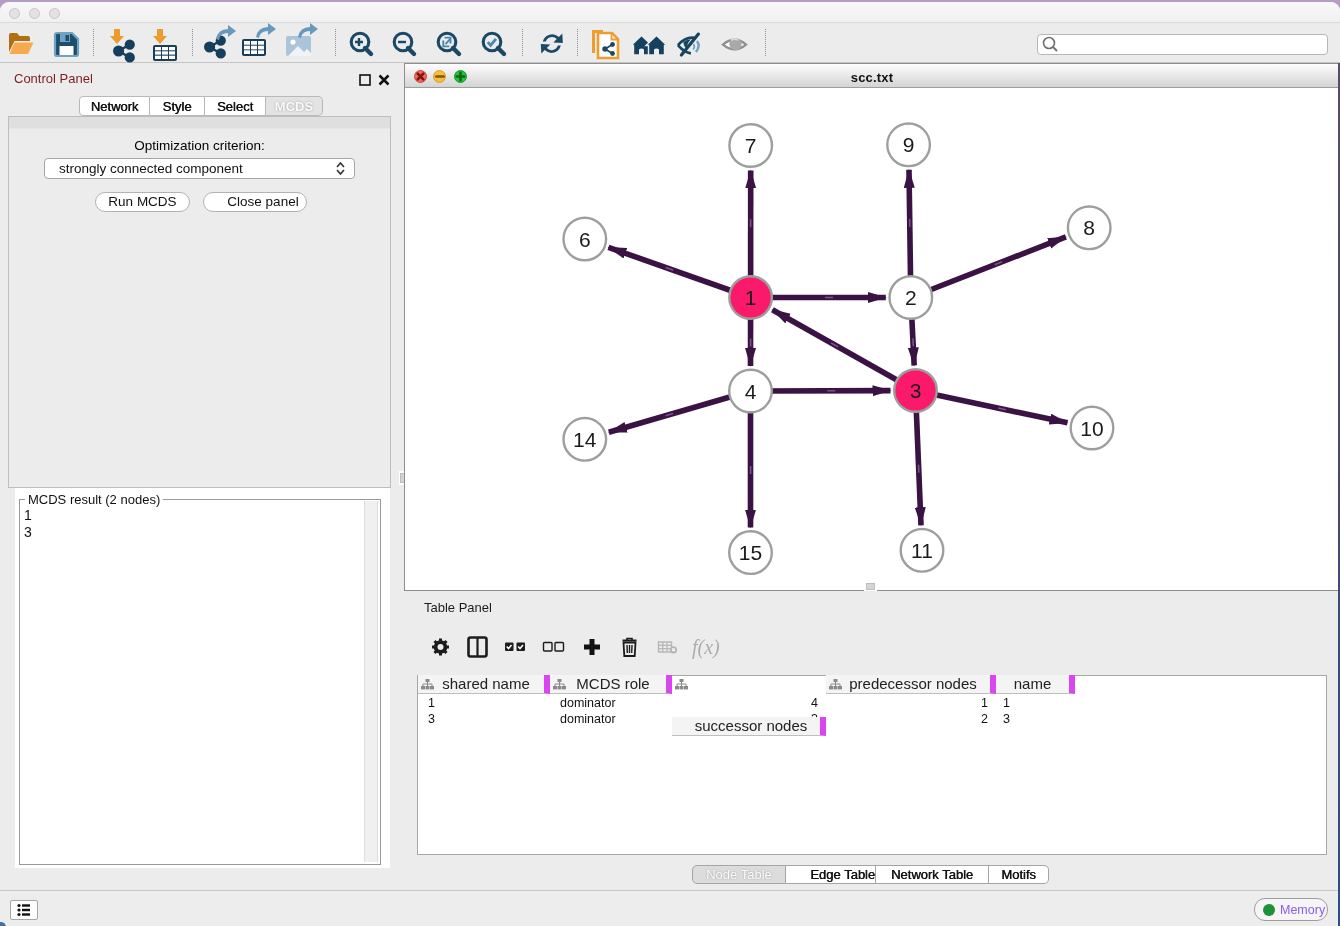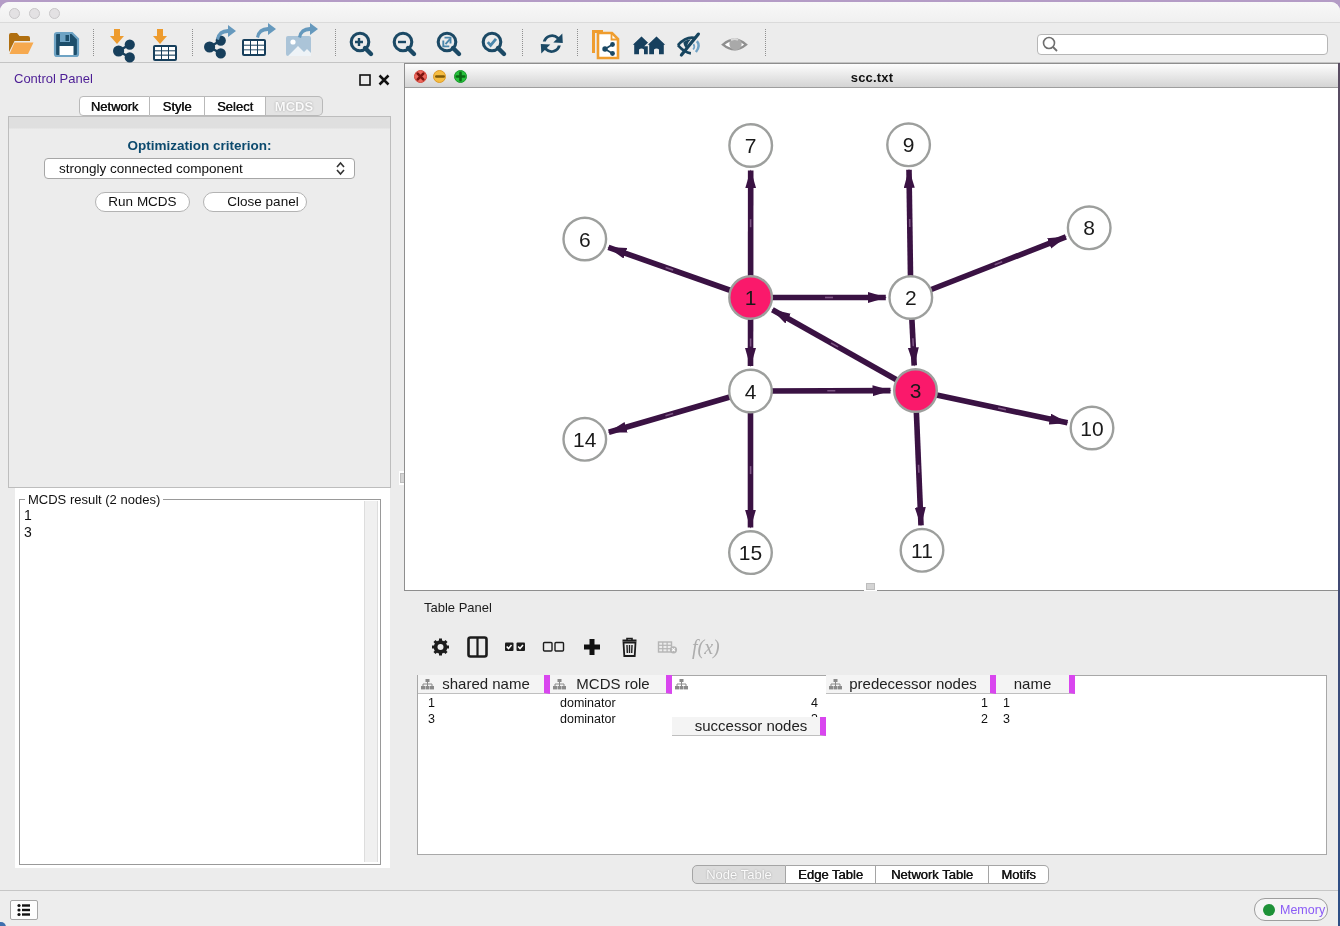--- a/index.html
+++ b/index.html
@@ -17,31 +17,31 @@
   #title-text{position:absolute;top:4px;width:100%;text-align:center;
       font-size:13px;color:#a2a2a2;}
   
   #toolbar{position:absolute;left:0;top:23px;width:1340px;height:39px;
       background:#ececec;border-bottom:1px solid #c4c4c4;}
   .tsep{position:absolute;top:6px;height:27px;width:0;
       border-left:1px dotted #8f8f8f;}
   #searchbox{position:absolute;left:1037px;top:11px;width:289px;height:19px;
       background:#fff;border:1px solid #b6b6b6;border-radius:4px;}
   
-  #cp-head{position:absolute;left:14px;top:71px;font-size:13px;color:#4c1d95;}
+  #cp-head{position:absolute;left:14px;top:71px;font-size:13px;color:#7f1d1d;}
   .tab{position:absolute;top:96px;height:20px;box-sizing:border-box;
        background:#fff;border:1px solid #b9b9b9;border-left:none;
        text-align:center;font-size:13px;font-weight:normal;color:#111;
        text-shadow:0.5px 0 0 #111;line-height:19px;}
   #tab-mcds{background:#e3e3e3;color:#fafafa;font-weight:bold;
        text-shadow:0 0 2px #9a9a9a; border-radius:0 5px 5px 0;}
   #cp-content{position:absolute;left:8px;top:116px;width:383px;height:372px;
        background:linear-gradient(#dfdfdf 0px,#dfdfdf 11px,#ececec 12px);border:1px solid #bdbdbd;box-sizing:border-box;}
   #opt-label{position:absolute;left:0;top:138px;width:399px;text-align:center;
-       font-size:13.5px;color:#0c4a6e;font-weight:bold;}
+       font-size:13.5px;color:#000000;}
   #selbox{position:absolute;left:44px;top:158px;width:311px;height:21px;
        box-sizing:border-box;background:#fff;border:1px solid #a6a6a6;
        border-radius:4px;font-size:13.5px;color:#111;line-height:19px;
        padding-left:14px;}
   .btn{position:absolute;top:192px;height:20px;box-sizing:border-box;
        background:#fff;border:1px solid #b3b3b3;border-radius:10px;
        text-align:center;font-size:13.5px;color:#111;line-height:18px;}
   #result-wrap{position:absolute;left:15px;top:488px;width:375px;height:380px;
        background:#fff;}
   #fieldset{position:absolute;left:19px;top:499px;width:362px;height:366px;
@@ -415,21 +415,21 @@
 </svg>
 <svg class="abs" style="left:425px;top:88px" width="13" height="11" viewBox="0 0 13 11">
 <rect x="4.5" y="0" width="4" height="3" fill="#8a8a8a"></rect>
 <rect x="0" y="7" width="4" height="3.4" fill="#8a8a8a"></rect>
 <rect x="4.5" y="7" width="4" height="3.4" fill="#8a8a8a"></rect>
 <rect x="9" y="7" width="4" height="3.4" fill="#8a8a8a"></rect>
 <path d="M6.5 3 L6.5 5 M2 7 L2 5 L11 5 L11 7 M6.5 5 L6.5 7" stroke="#8a8a8a" stroke-width="1" fill="none"></path>
 </svg>
 
   <div class="btab" id="btab-node" style="left:288px;width:94px;border-left:1px solid #a5a5a5;border-radius:5px 0 0 5px;background:#dcdcdc;color:#fbfbfb;text-shadow:0 0 2px #999;">Node Table</div>
-  <div class="btab" style="left:382px;width:90px;">Edge Table</div>
+  <div class="btab" style="left:382px;width:90px;text-align:right;">Edge Table</div>
   <div class="btab" style="left:472px;width:113px;">Network Table</div>
   <div class="btab" style="left:585px;width:60px;border-radius:0 5px 5px 0;">Motifs</div>
 </div>
 
 <div id="statusbar">
   <div id="listbtn">
     <svg width="26" height="18" viewBox="0 0 26 18">
       <circle cx="8" cy="4.5" r="1.6" fill="#111"></circle>
       <circle cx="8" cy="9" r="1.6" fill="#111"></circle>
       <circle cx="8" cy="13.5" r="1.6" fill="#111"></circle>

